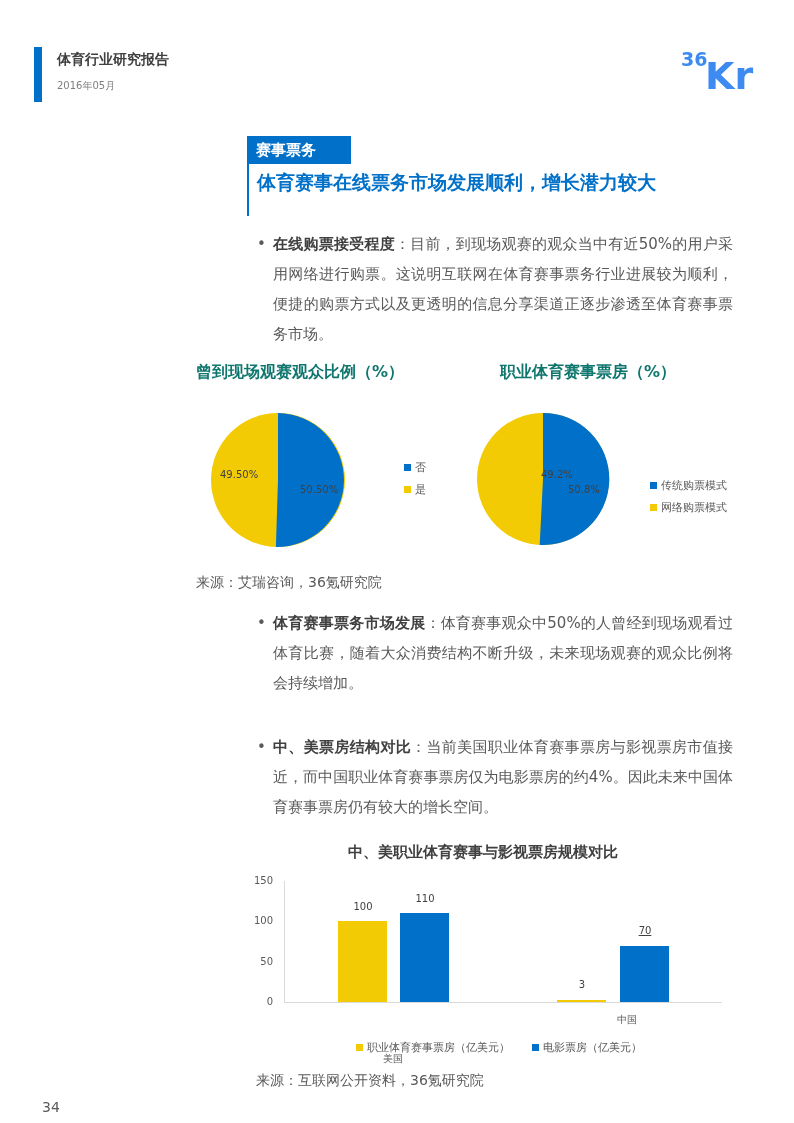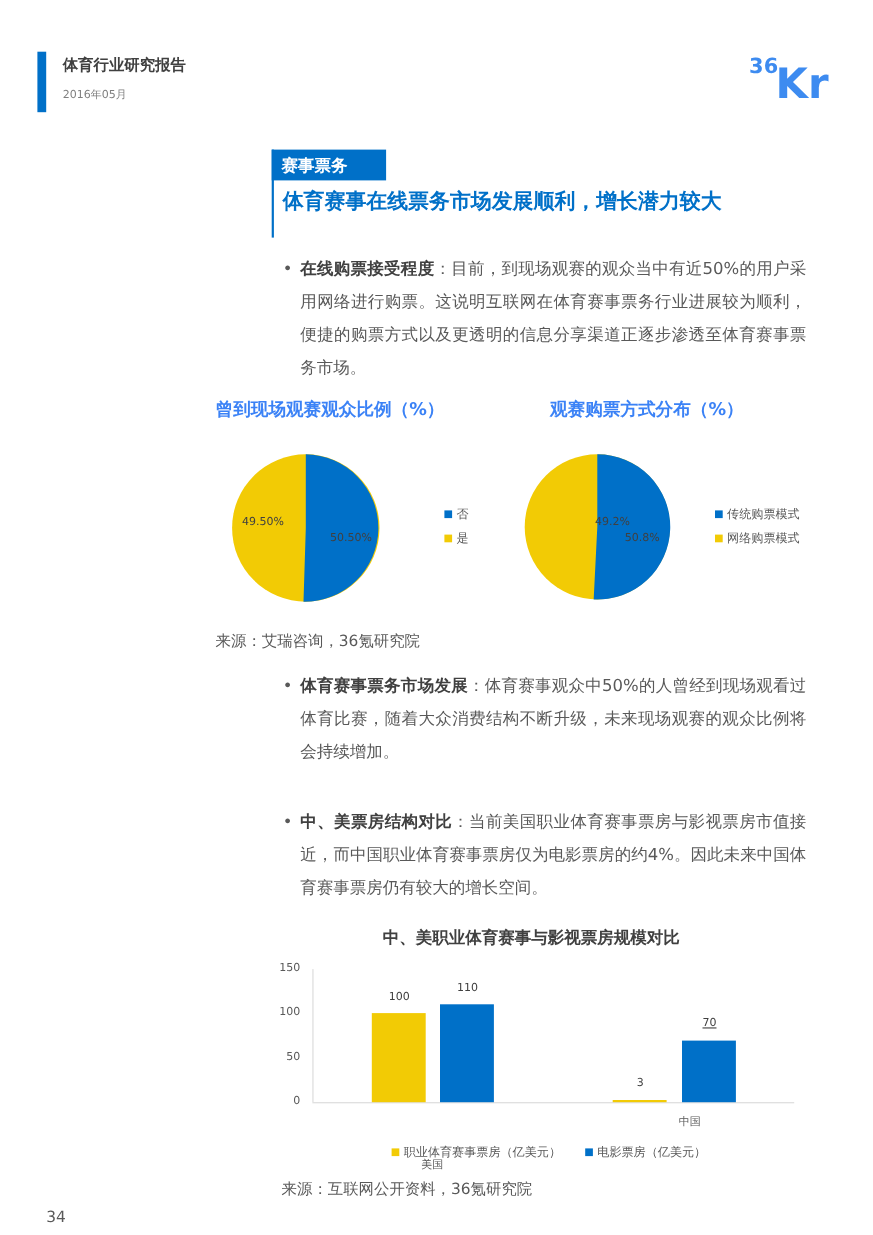--- a/index.html
+++ b/index.html
@@ -9,21 +9,21 @@
   .hdr-title{left:57px;top:51px;font-size:14px;font-weight:bold;color:#404040;}
   .hdr-date{left:57px;top:79px;font-size:10px;color:#7f7f7f;}
   .logo{left:681px;top:44px;width:84px;height:48px;}
   .sec-line{left:247px;top:136px;width:2px;height:80px;background:#0070C8;}
   .sec-tag{left:247px;top:136px;width:104px;height:28px;background:#0070C8;color:#fff;font-size:15px;font-weight:bold;line-height:28px;padding-left:9px;box-sizing:border-box;}
   .sec-title{left:257px;top:170px;font-size:19px;font-weight:bold;color:#0070C8;white-space:nowrap;}
   .para{left:257px;width:476px;font-size:15px;line-height:30px;color:#595959;}
   .para .bullet{position:absolute;left:0;top:0;}
   .para .txt{margin-left:16px;text-align:justify;}
   .para b{color:#404040;}
-  .chart-title{font-size:16px;font-weight:bold;color:#3b82f6;white-space:nowrap;}
+  .chart-title{font-size:16px;font-weight:bold;color:#0f766e;white-space:nowrap;}
   .legend-item{font-size:11px;color:#595959;display:flex;align-items:center;white-space:nowrap;}
   .sw{width:7px;height:7px;margin-right:4px;display:inline-block;}
   .src{font-size:14px;color:#595959;white-space:nowrap;}
   .pie-lbl{font-size:10px;color:#404040;}
   .bar-title{font-size:15px;font-weight:bold;color:#404040;}
   .tick{font-size:10px;color:#595959;text-align:right;width:24px;}
   .bar{position:absolute;bottom:0;}
   .bar-val{position:absolute;font-size:10px;color:#404040;text-align:center;width:50px;}
   .page-num{left:15px;top:1099px;font-size:14px;color:#595959;margin-left:27px;}
 </style>
@@ -62,31 +62,31 @@
   <div class="legend-item" style="margin-bottom:7px;">
       <span class="sw" style="background:#0070C8;"></span>
       <span>否</span>
     </div>
   <div class="legend-item">
       <span class="sw" style="background:#F2CB05;"></span>
       <span>是</span>
     </div>
 </div>
 
-<div class="abs chart-title" style="left:500px;top:362px;">观赛购票方式分布（%）</div>
+<div class="abs chart-title" style="left:500px;top:362px;">职业体育赛事票房（%）</div>
 <div class="abs" style="left:476px;top:412px;width:134px;height:134px;">
   <svg width="134" height="134" viewBox="0 0 134 134">
     <circle cx="67" cy="67" r="66" fill="#F2CB05"></circle>
     <path d="M67,67 L67,1 A66,66 0 1,1 63.7,132.9 Z" fill="#0070C8"></path>
   </svg>
 </div>
 <div class="abs pie-lbl" style="left:500px;top:469px;margin-left:41px;">49.2%</div>
 <div class="abs pie-lbl" style="left:568px;top:484px;">50.8%</div>
 <div class="abs" style="left:650px;top:460px;">
-  <div class="legend-item" style="margin-bottom:7px;">
+  <div class="legend-item" style="margin-bottom:7px;margin-top:18px;">
       <span class="sw" style="background:#0070C8;"></span>
       <span>传统购票模式</span>
     </div>
   <div class="legend-item">
       <span class="sw" style="background:#F2CB05;"></span>
       <span>网络购票模式</span>
     </div>
 </div>
 
 <div class="abs src" style="left:196px;top:574px;">来源：艾瑞咨询，36氪研究院</div>

